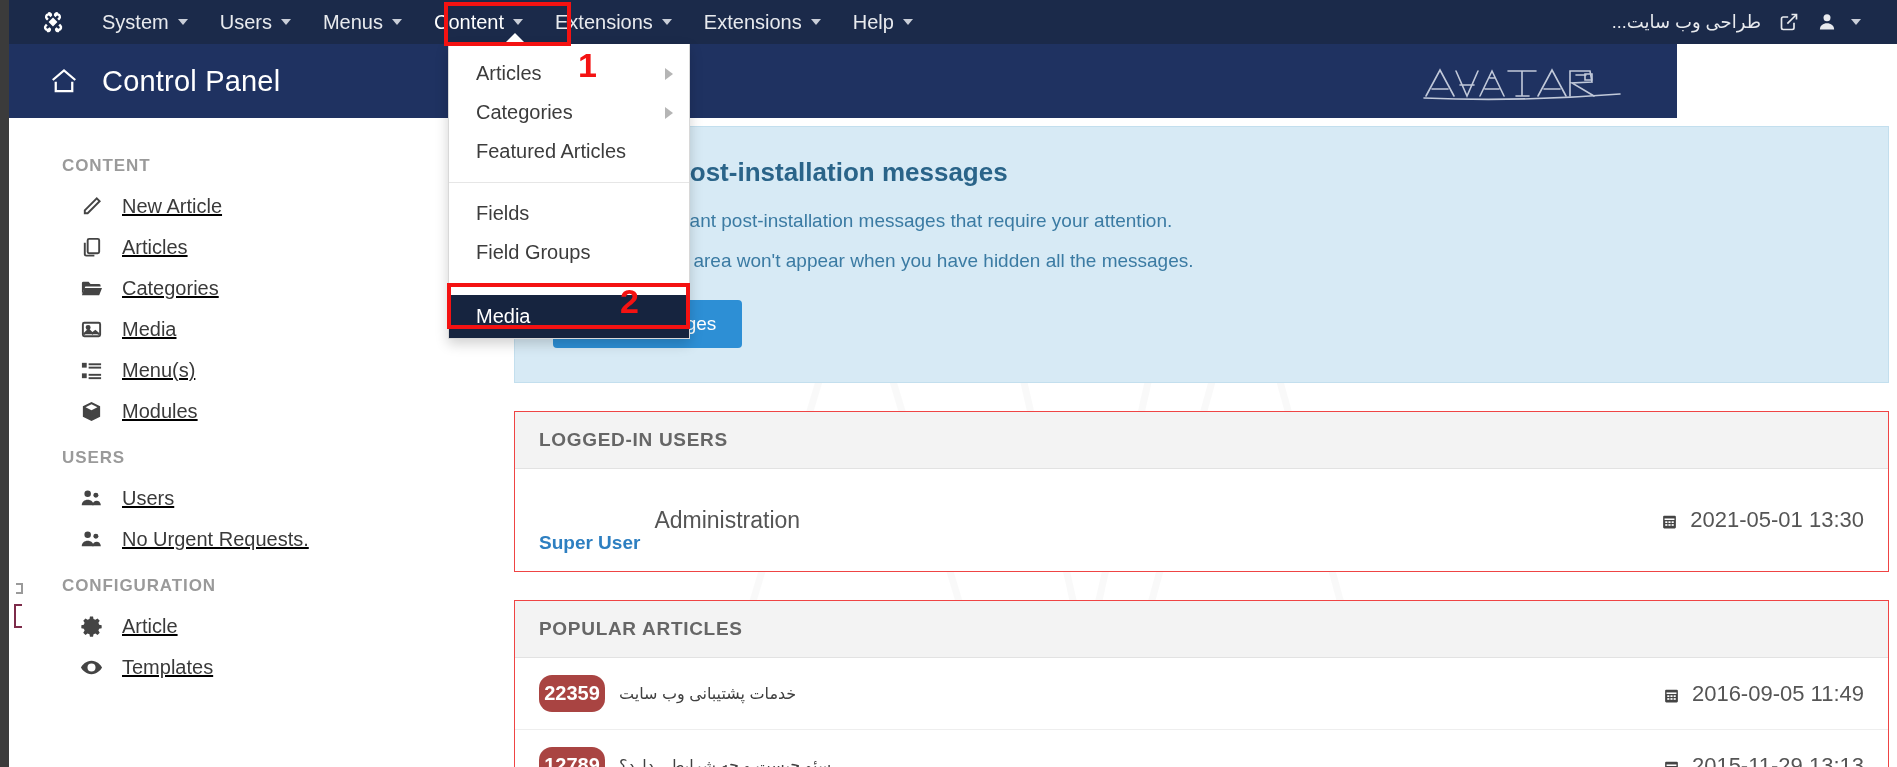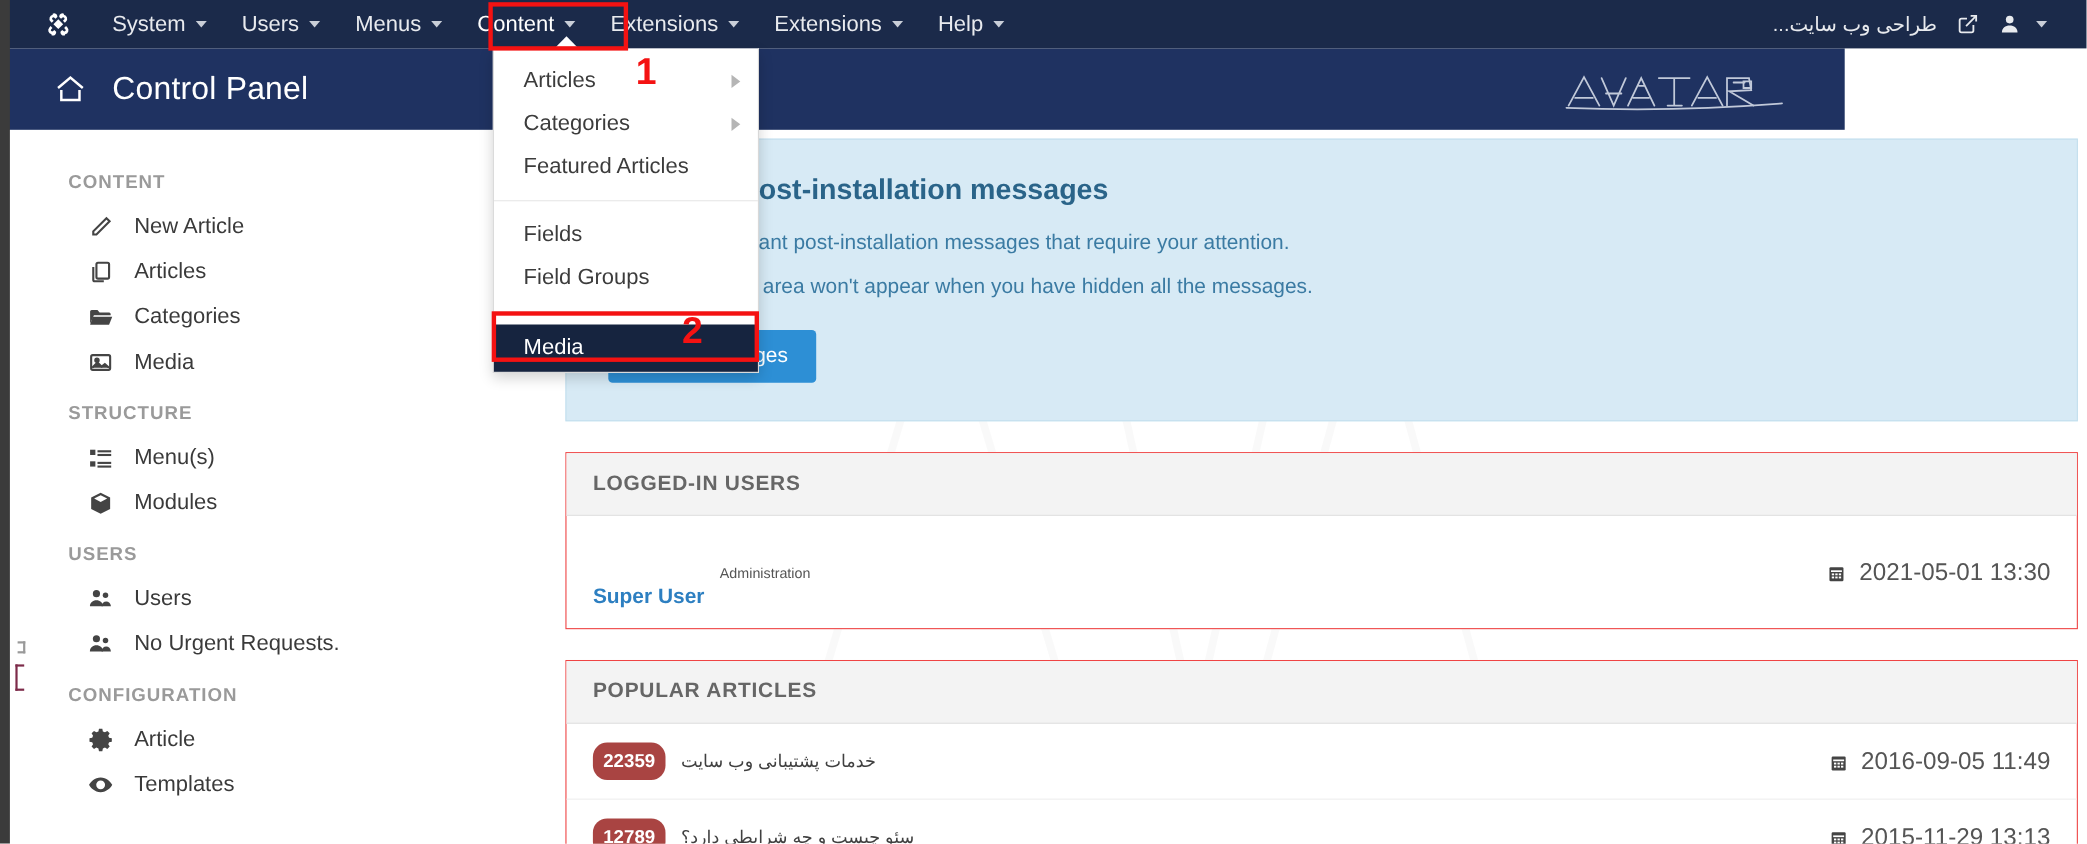--- a/index.html
+++ b/index.html
@@ -74,21 +74,21 @@
   .sidebar {
     position: absolute; left: 9px; top: 118px; width: 497px; height: 649px;
     background: #ffffff; padding-top: 22px; z-index: 20;
   }
   .side-group-title {
     color: #9a9a9a; font-size: 17px; font-weight: bold; letter-spacing: .9px;
     padding: 16px 0 10px 53px;
   }
   .side-item {
     display: flex; align-items: center; gap: 18px;
-    padding: 8px 0 8px 70px; cursor: pointer;
+    padding: 8px 0 8px 70px; cursor: pointer; text-decoration: underline;
   }
   .side-item .si-ico {
     width: 25px; height: 25px; color: #444; flex: 0 0 25px;
     display: flex; align-items: center; justify-content: center;
   }
   .side-item .si-label { color: #3a3a3a; font-size: 20px; }
 
   
   .main {
     position: absolute; left: 506px; top: 118px; width: 1391px; height: 649px;
@@ -121,25 +121,25 @@
     padding: 17px 24px; color: #666; font-size: 19px; font-weight: bold;
     letter-spacing: .7px;
   }
   .row {
     display: flex; align-items: center; justify-content: space-between;
     padding: 17px 24px; border-bottom: 1px solid #eeeeee; min-height: 56px;
   }
   .row:last-child { border-bottom: none; }
   .row-left { display: flex; align-items: center; gap: 14px; }
   .user-name { color: #2d7fc1; font-size: 19px; font-weight: bold; cursor: pointer; margin-top: 46px; }
-  .user-role { color: #555; font-size: 13px; }
+  .user-role { color: #555; font-size: 23px; }
   .row-right { display: flex; align-items: center; gap: 12px; color: #555; font-size: 22px; }
   .cal-ico { width: 17px; height: 18px; color: #444; }
   .hits-badge {
-    background: #a94442; color: #fff; font-size: 17px; font-weight: bold;
+    background: #a94442; color: #fff; font-size: 20px; font-weight: bold;
     border-radius: 13px; padding: 7px 4px; min-width: 66px; text-align: center;
   }
   .art-title { color: #404040; font-size: 16px; direction: rtl; cursor: pointer; }
 
   
   .dropdown {
     position: absolute; left: 448px; top: 44px; width: 242px;
     background: #ffffff; border: 1px solid #d8d8d8; border-top: none;
     box-shadow: 0 5px 12px rgba(0,0,0,.18); z-index: 50; padding: 10px 0 0 0;
   }
@@ -293,21 +293,20 @@
       <span class="si-ico">
         <svg viewBox="0 0 24 24" width="23" height="23" fill="none" stroke="currentColor" stroke-width="2">
             <rect x="3" y="5" width="18" height="14" rx="1.5"></rect>
             <circle cx="8.5" cy="10" r="1.6" fill="currentColor"></circle>
             <path d="M4 17l5-5 4 4 3-2.5 4 3.5" fill="currentColor" stroke="currentColor"></path>
           </svg>
       </span>
       <span class="si-label">Media</span>
     </div>
 
-    <div class="side-group-title">STRUCTURE</div>
     <div class="side-item">
       <span class="si-ico">
         <svg viewBox="0 0 24 24" width="23" height="23" fill="currentColor">
             <rect x="2" y="4" width="5" height="5"></rect>
             <rect x="2" y="15" width="5" height="5"></rect>
             <rect x="9" y="4.5" width="13" height="2"></rect>
             <rect x="9" y="8" width="13" height="2"></rect>
             <rect x="9" y="15.5" width="13" height="2"></rect>
             <rect x="9" y="19" width="13" height="2"></rect>
           </svg>

